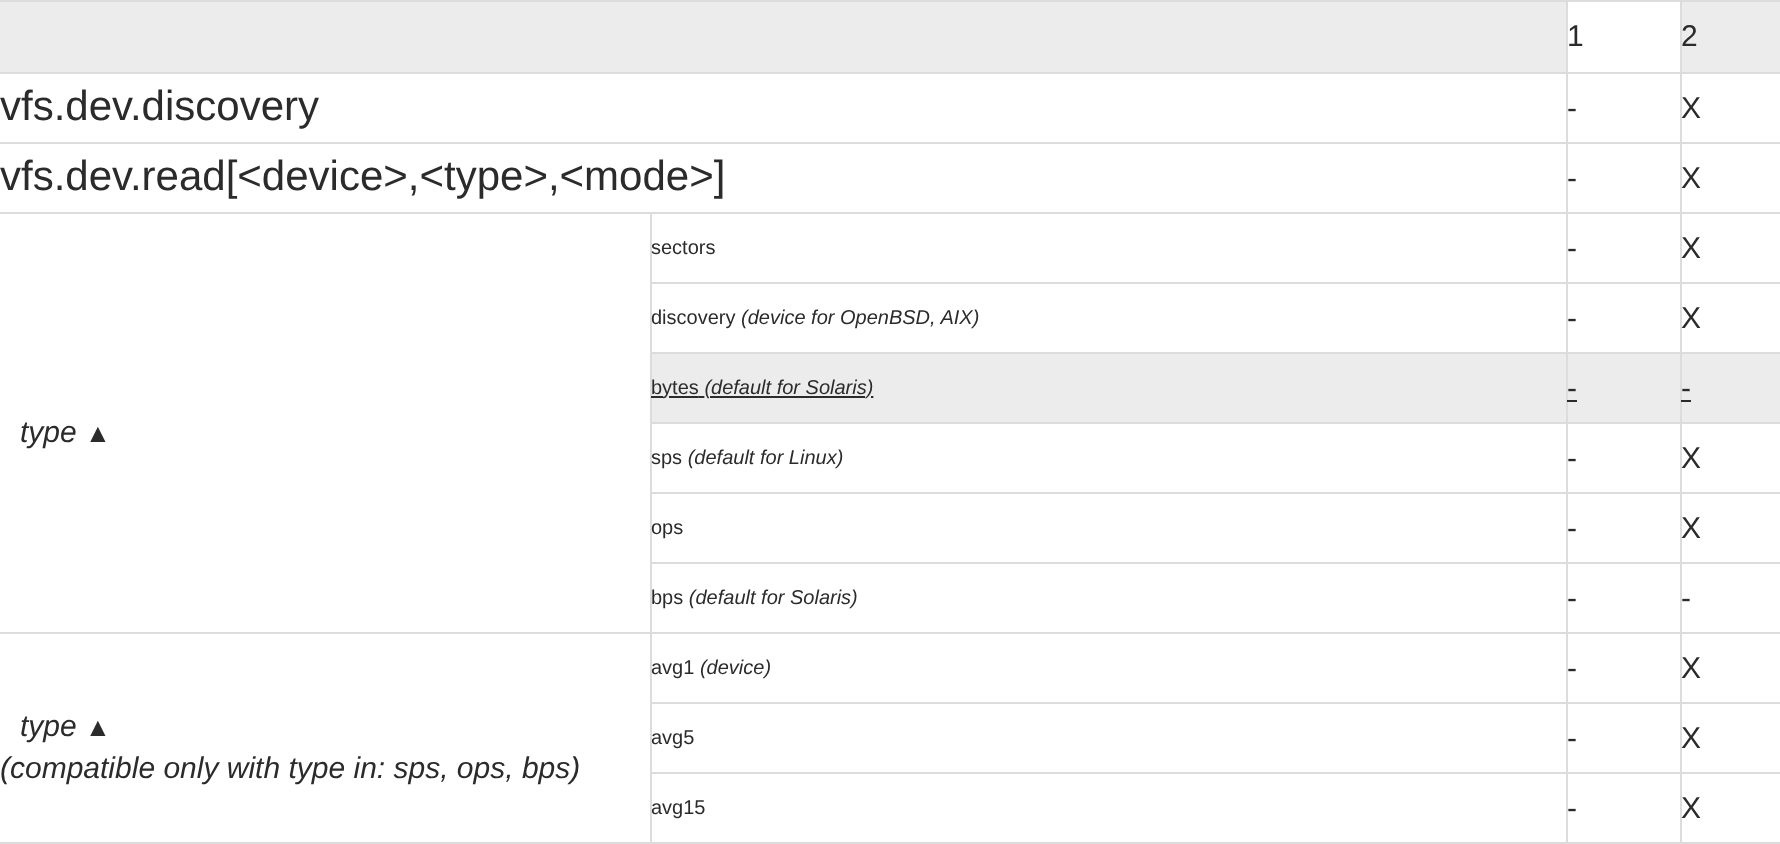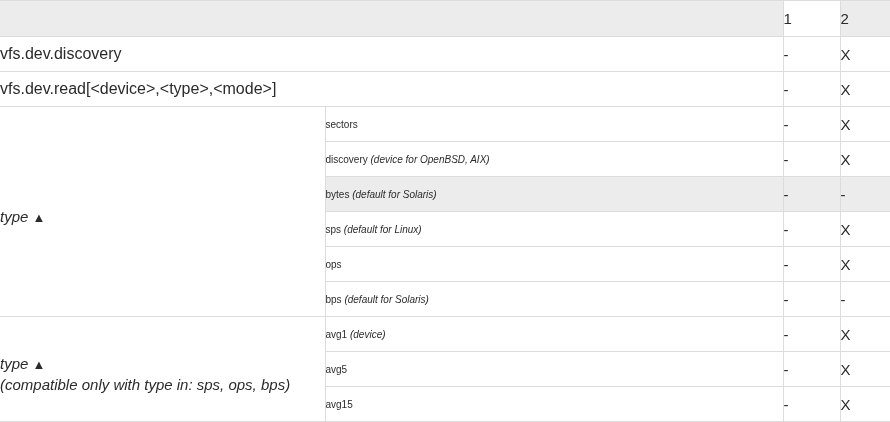--- a/index.html
+++ b/index.html
@@ -54,37 +54,37 @@
     border-top: none;
     border-right: 1px solid #dcdcdc;
   }
   .hdr-num.white { background: #ffffff; }
   .hdr-num.gray  { background: #ececec; border-right: none; }
 
   
   tr.key-row { height: 35px; }
   .key-cell {
     font-weight: bold;
-    font-size: 16px;
+    font-size: 21px;
     padding-left: 8px;
     border-right: 1px solid #dcdcdc;
   }
 
   
   .group-label {
     text-align: right;
     font-style: italic;
     font-size: 15px;
     padding-right: 10px;
     border-right: 1px solid #dcdcdc;
     vertical-align: top;
     line-height: 1.42;
     color: #2b2b2b;
   }
-  .group-label .lab-main { display: block; padding-top: 10px; }
+  .group-label .lab-main { display: block; padding-top: 10px; padding-left: 10px; }
   .group-label .lab-note { display: block; font-style: italic; }
   .tri { font-size: 13px; }
 
   
   tr.opt-row { height: 35px; }
   .opt-cell {
     padding-left: 9px;
     font-size: 10px;
     border-right: 1px solid #dcdcdc;
   }
@@ -95,21 +95,21 @@
   
   .num-cell {
     text-align: center;
     font-size: 15px;
     color: #2b2b2b;
     border-right: 1px solid #dcdcdc;
   }
   .num-cell.last { border-right: none; }
 
   
-  tr.hl > td { background: #ececec; }
+  tr.hl > td { background: #ececec; text-decoration: underline; }
 </style>
 </head>
 <body>
 
 <table class="doc-table">
   <colgroup>
     <col class="c-label">
       <col class="c-value">
       <col class="c-num1">
       <col class="c-num2">

